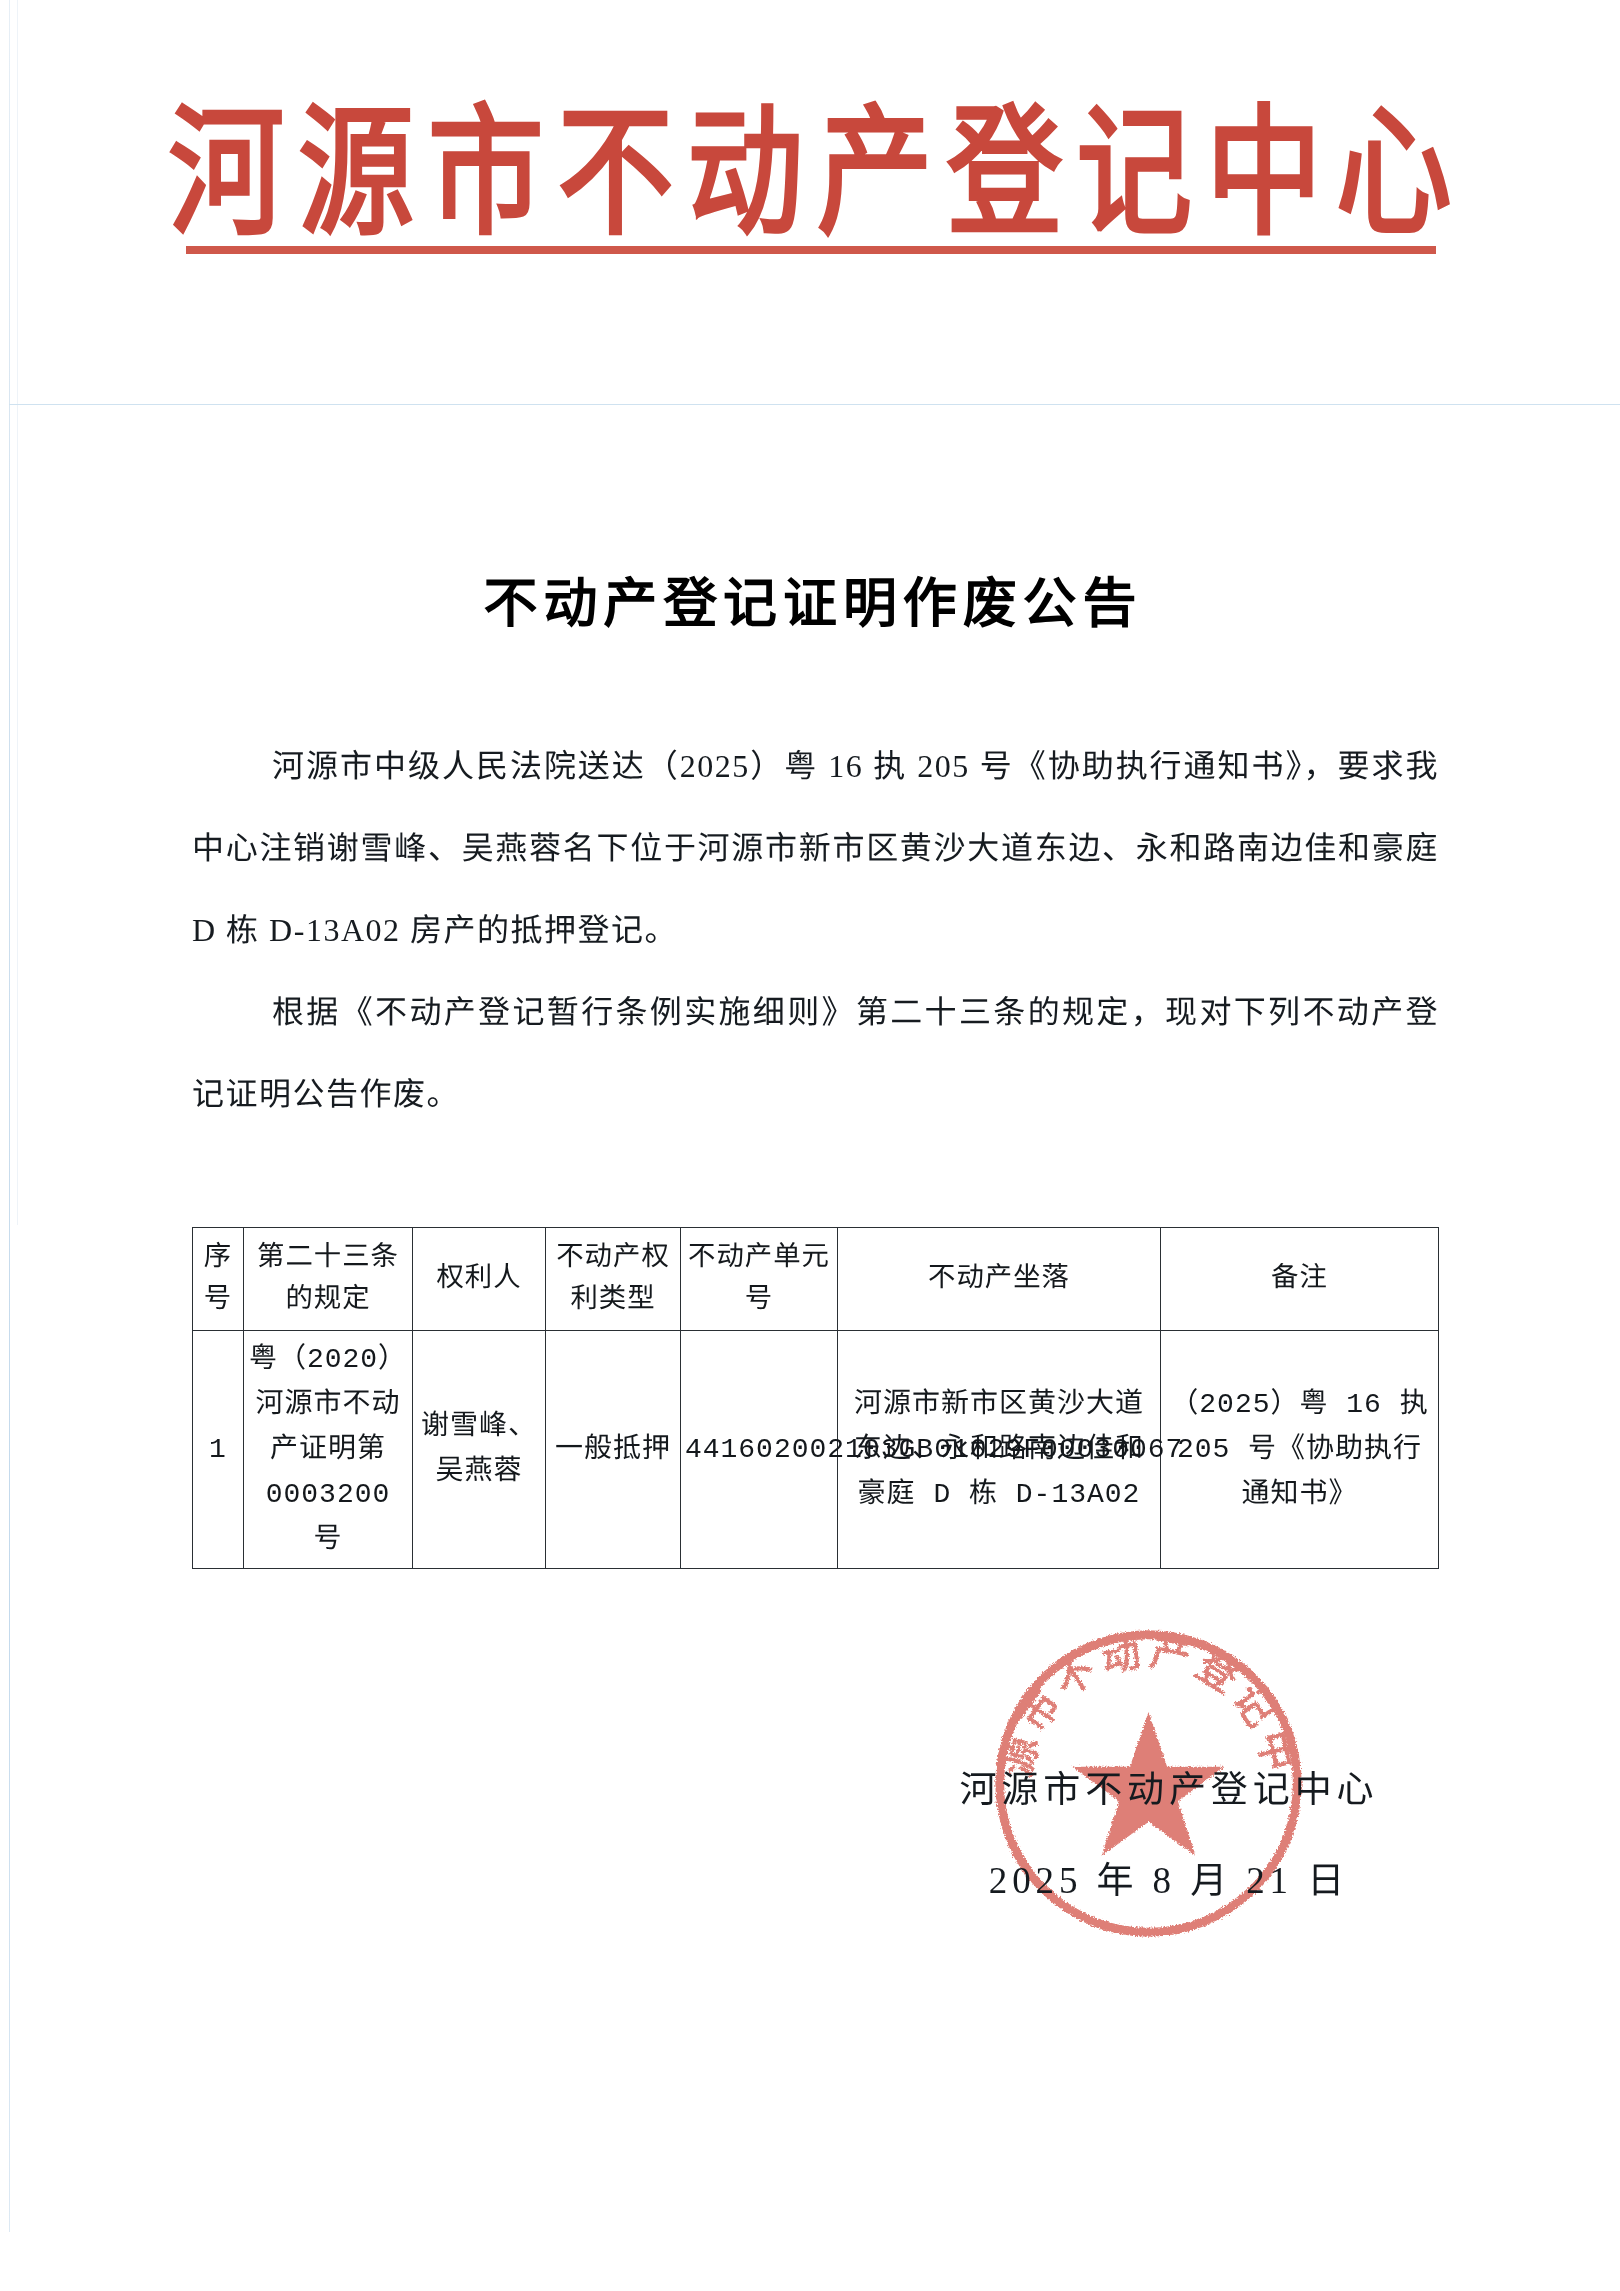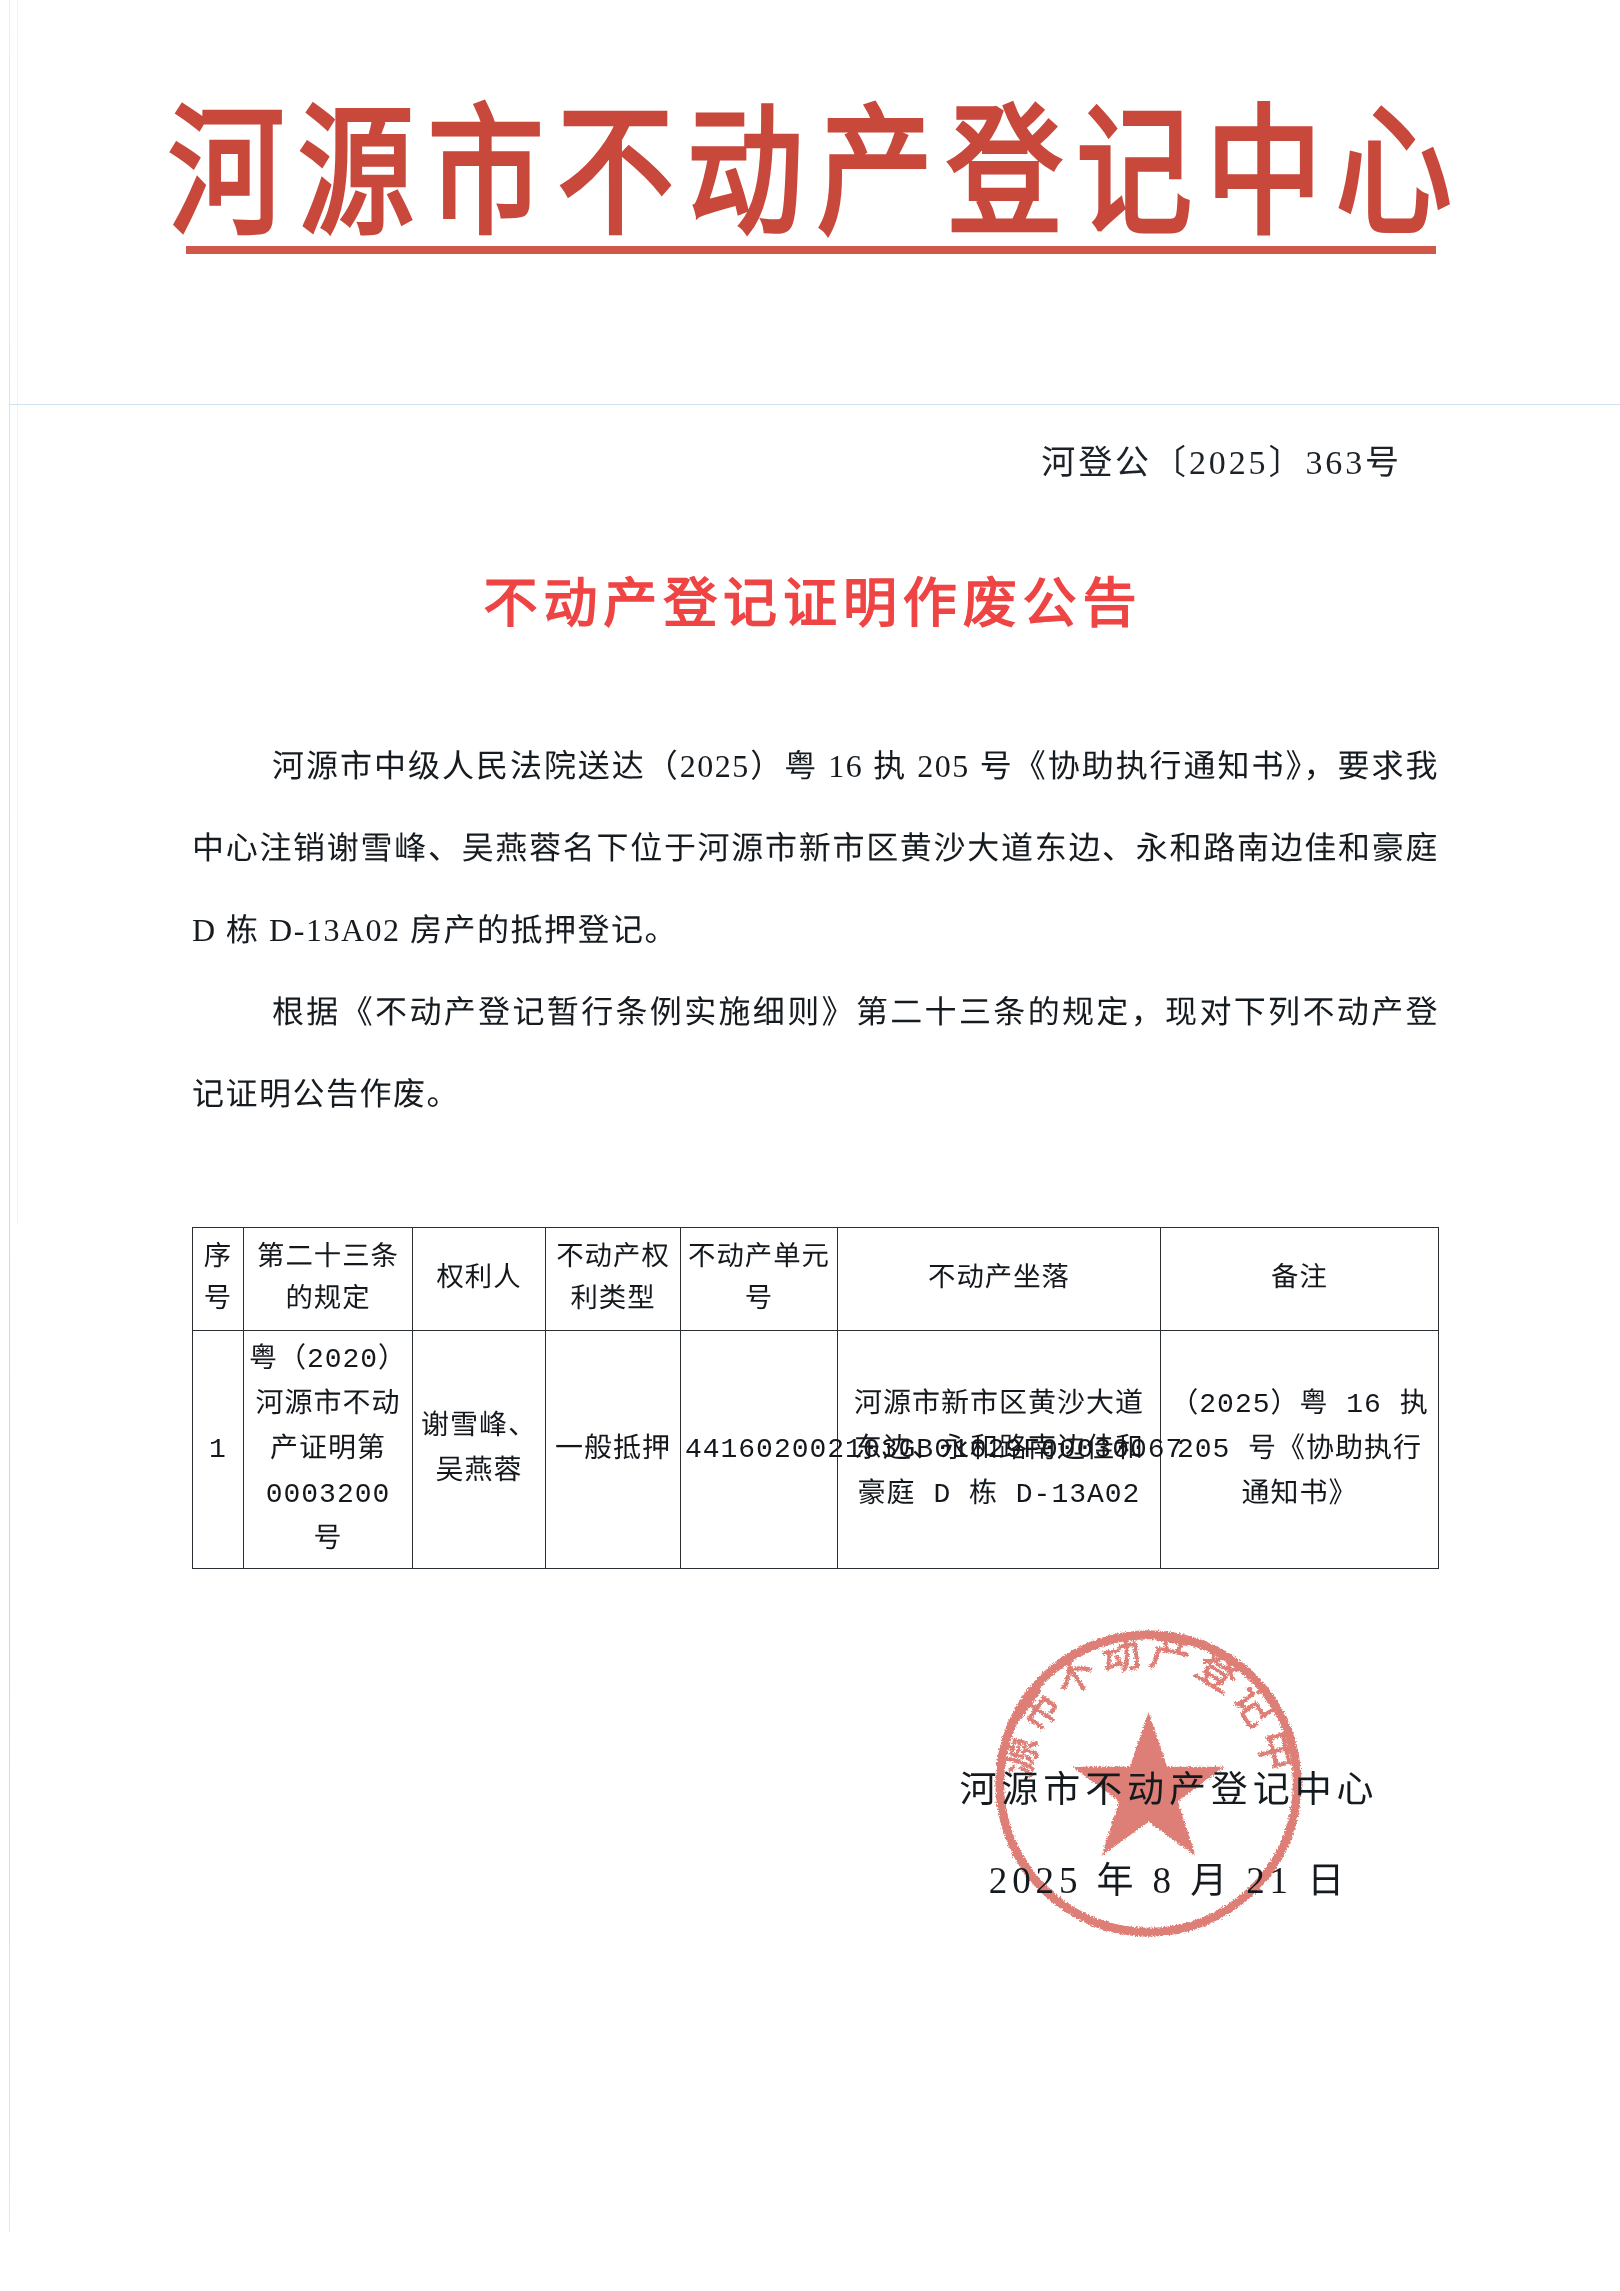--- a/index.html
+++ b/index.html
@@ -94,21 +94,21 @@
     position: absolute;
     left: 0;
     top: 559px;
     width: 1620px;
     text-align: center;
     font-family: "DejaVu Serif", "Liberation Serif", serif;
     font-size: 54px;
     font-weight: 700;
     letter-spacing: 5.9px;
     text-indent: 5.9px;
-    color: #ef4444;
+    color: #000000;
   }
 
   
   .body-text {
     position: absolute;
     left: 192px;
     top: 725px;
     width: 1247px;
     font-size: 32px;
     line-height: 82px;
@@ -211,21 +211,20 @@
 
   <div class="scan-edge-v"></div>
   <div class="scan-edge-v2"></div>
   <div class="scan-edge-h"></div>
 
   <div class="letterhead">
     <div class="letterhead-title">河源市不动产登记中心</div>
   </div>
   <div class="letterhead-rule"></div>
 
-  <div class="doc-number">河登公〔2025〕363号</div>
 
   <div class="doc-title">不动产登记证明作废公告</div>
 
   <div class="body-text">
     <p>河源市中级人民法院送达（2025）粤 16 执 205 号《协助执行通知书》，要求我中心注销谢雪峰、吴燕蓉名下位于河源市新市区黄沙大道东边、永和路南边佳和豪庭 D 栋 D-13A02 房产的抵押登记。</p>
     <p>根据《不动产登记暂行条例实施细则》第二十三条的规定，现对下列不动产登记证明公告作废。</p>
   </div>
 
   <div class="table-wrap">
     <table class="notice-table">

